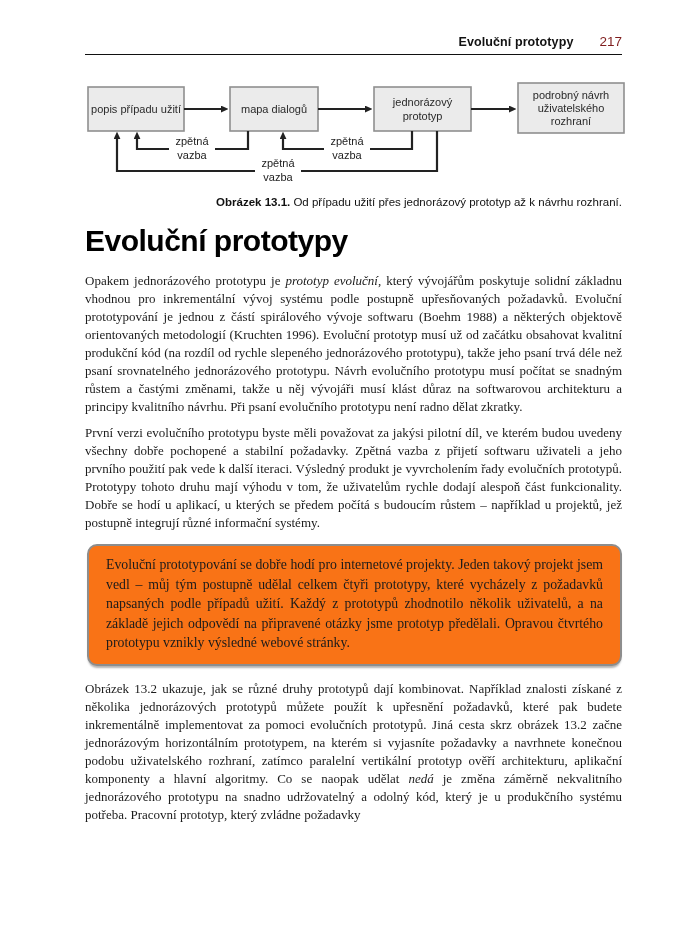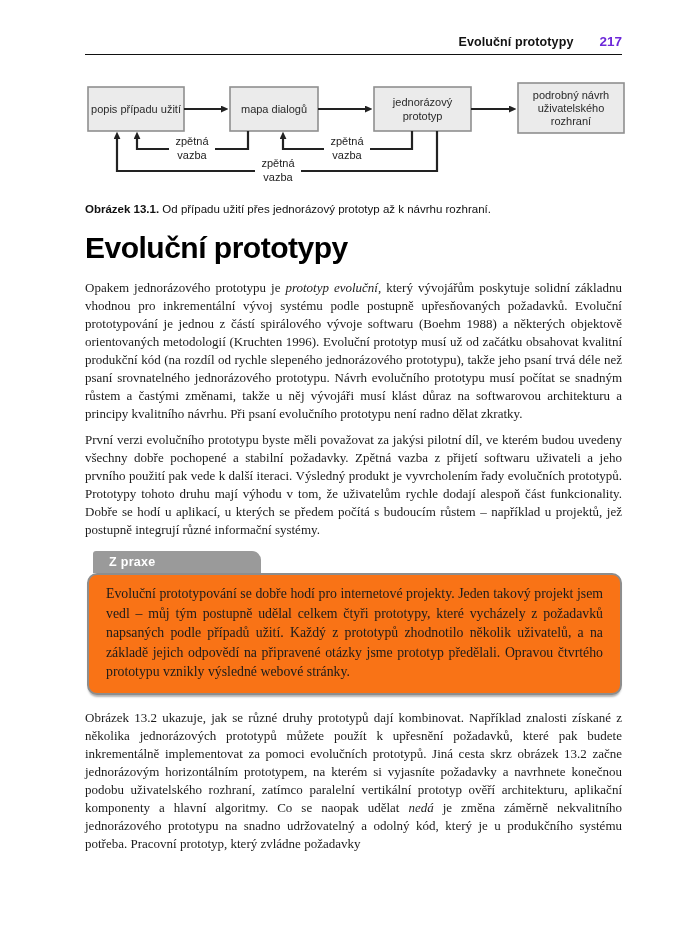--- a/index.html
+++ b/index.html
@@ -7,31 +7,31 @@
     width:700px;height:942px;box-sizing:border-box;position:relative;
     background:#ffffff;overflow:hidden;
     padding:34px 78px 0 85px;
     font-family:"Liberation Serif","DejaVu Serif",serif;
     color:#1b1b1b;
   }
   
   .hdr{font-family:"Liberation Sans","DejaVu Sans",sans-serif;text-align:right;
        display:flex;justify-content:flex-end;align-items:baseline;gap:26px;}
   .hdr-title{font-size:12.5px;font-weight:700;letter-spacing:.1px;color:#111;}
-  .hdr-num{font-size:13.5px;font-weight:700;color:#6d28d9;}
+  .hdr-num{font-size:13.5px;font-weight:400;color:#7f1d1d;}
   .hdr-rule{border:0;border-top:1.6px solid #111;margin:5px 0 0 0;}
   
   .figure{margin-top:24px;}
   .diagram{display:block;}
   .dbox{fill:#ebebeb;stroke:#8f8f8f;stroke-width:1.6;}
   .dtext{font-family:"Liberation Sans","DejaVu Sans",sans-serif;font-size:11px;fill:#2a2a2a;text-anchor:middle;}
   .dline{stroke:#222;stroke-width:2.2;fill:none;}
   .dlabel{font-family:"Liberation Sans","DejaVu Sans",sans-serif;font-size:11px;fill:#222;text-anchor:middle;}
   .mask{fill:#ffffff;}
-  .caption{margin-top:16px;text-align:left;
+  .caption{margin-top:9px;text-align:right;
            font-family:"Liberation Sans","DejaVu Sans",sans-serif;font-size:11.5px;color:#111;}
   .caption b{font-weight:700;}
   
   h1{font-family:"Liberation Sans","DejaVu Sans",sans-serif;font-size:30px;font-weight:700;
      letter-spacing:-.5px;color:#000;margin:16px 0 0 0;}
   
   p.body{font-size:13px;line-height:18px;text-align:justify;margin:0;}
   p.body.first{margin-top:14px;}
   p.body.mid{margin-top:8px;}
   p.body.last{margin-top:14px;}
@@ -109,21 +109,20 @@
       <b>Obrázek 13.1.</b><span> Od případu užití přes jednorázový prototyp až k návrhu rozhraní.</span>
     </div>
   </div>
 
   <h1>Evoluční prototypy</h1>
 
   <p class="body first"><span>Opakem jednorázového prototypu je </span><i>prototyp evoluční</i><span>, který vývojářům poskytuje solidní základnu vhodnou pro inkrementální vývoj systému podle postupně upřesňovaných požadavků. Evoluční prototypování je jednou z částí spirálového vývoje softwaru (Boehm 1988) a některých objektově orientovaných metodologií (Kruchten 1996). Evoluční prototyp musí už od začátku obsahovat kvalitní produkční kód (na rozdíl od rychle slepeného jednorázového prototypu), takže jeho psaní trvá déle než psaní srovnatelného jednorázového prototypu. Návrh evolučního prototypu musí počítat se snadným růstem a častými změnami, takže u něj vývojáři musí klást důraz na softwarovou architekturu a principy kvalitního návrhu. Při psaní evolučního prototypu není radno dělat zkratky.</span></p>
   <p class="body mid"><span>První verzi evolučního prototypu byste měli považovat za jakýsi pilotní díl, ve kterém budou uvedeny všechny dobře pochopené a stabilní požadavky. Zpětná vazba z přijetí softwaru uživateli a jeho prvního použití pak vede k další iteraci. Výsledný produkt je vyvrcholením řady evolučních prototypů. Prototypy tohoto druhu mají výhodu v tom, že uživatelům rychle dodají alespoň část funkcionality. Dobře se hodí u aplikací, u kterých se předem počítá s budoucím růstem – například u projektů, jež postupně integrují různé informační systémy.</span></p>
 
   <div class="praxe">
-    <div class="praxe-tab">Z praxe</div>
     <div class="praxe-panel">
       <p><span>Evoluční prototypování se dobře hodí pro internetové projekty. Jeden takový projekt jsem vedl – můj tým postupně udělal celkem čtyři prototypy, které vycházely z požadavků napsaných podle případů užití. Každý z prototypů zhodnotilo několik uživatelů, a na základě jejich odpovědí na připravené otázky jsme prototyp předělali. Opravou čtvrtého prototypu vznikly výsledné webové stránky.</span></p>
     </div>
   </div>
 
   <p class="body last"><span>Obrázek 13.2 ukazuje, jak se různé druhy prototypů dají kombinovat. Například znalosti získané z několika jednorázových prototypů můžete použít k upřesnění požadavků, které pak budete inkrementálně implementovat za pomoci evolučních prototypů. Jiná cesta skrz obrázek 13.2 začne jednorázovým horizontálním prototypem, na kterém si vyjasníte požadavky a navrhnete konečnou podobu uživatelského rozhraní, zatímco paralelní vertikální prototyp ověří architekturu, aplikační komponenty a hlavní algoritmy. Co se naopak udělat </span><i>nedá</i><span> je změna záměrně nekvalitního jednorázového prototypu na snadno udržovatelný a odolný kód, který je u produkčního systému potřeba. Pracovní prototyp, který zvládne požadavky</span></p>
 
 </div>
 
 </body></html>

